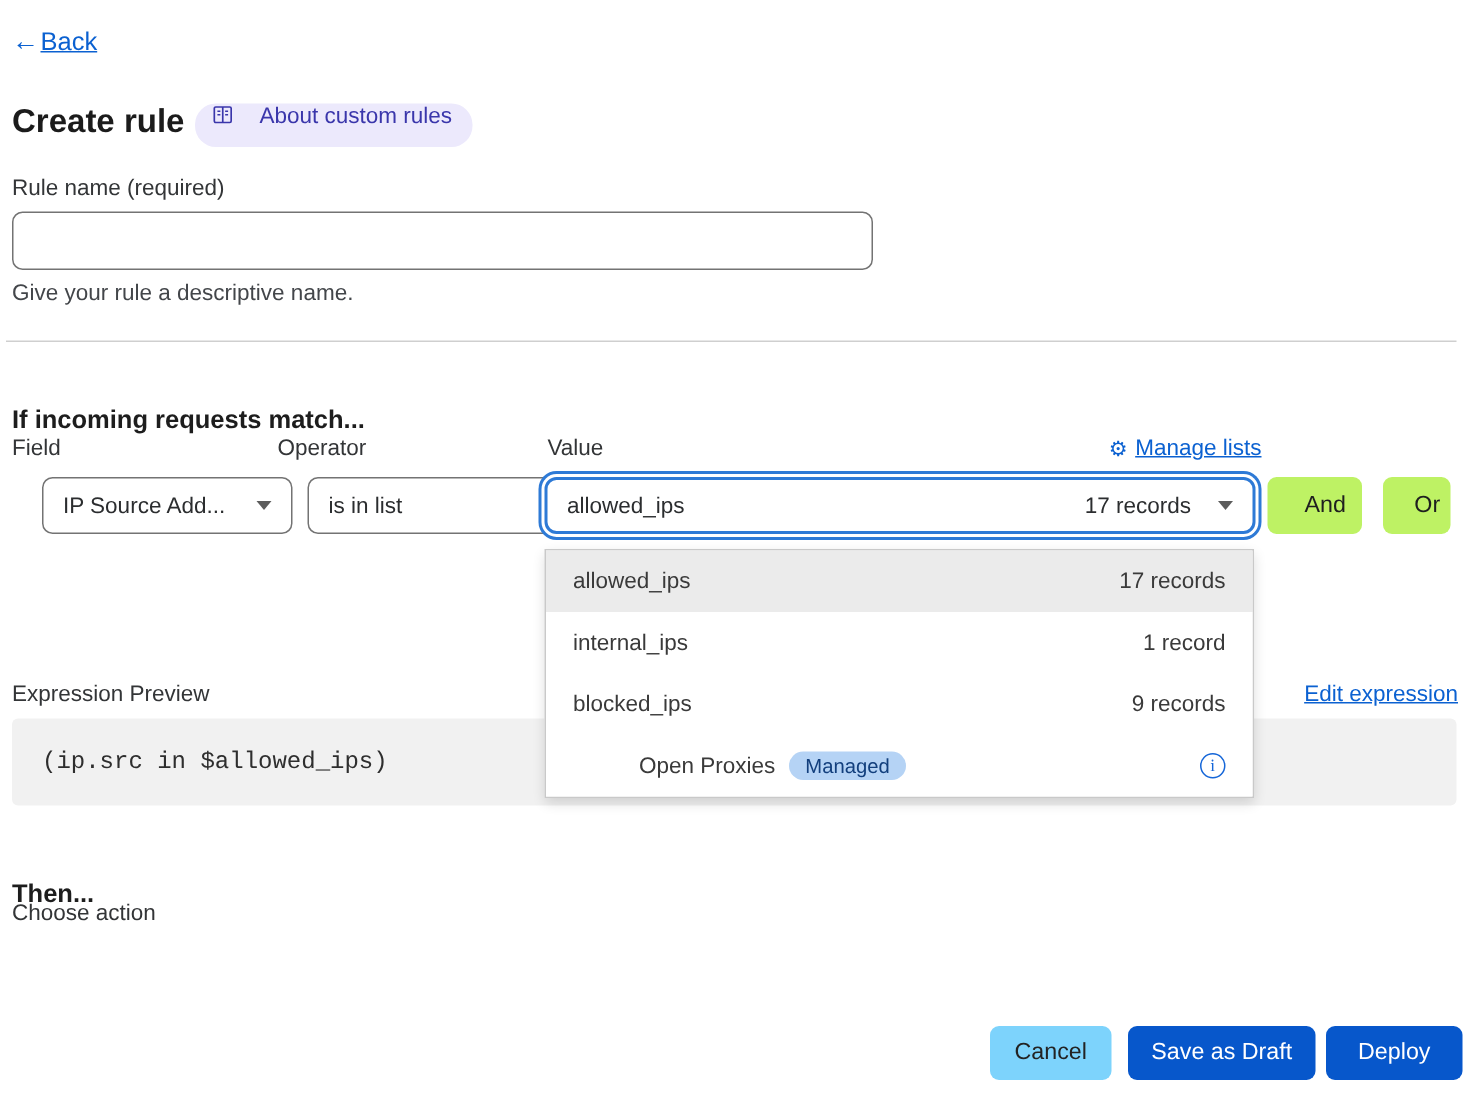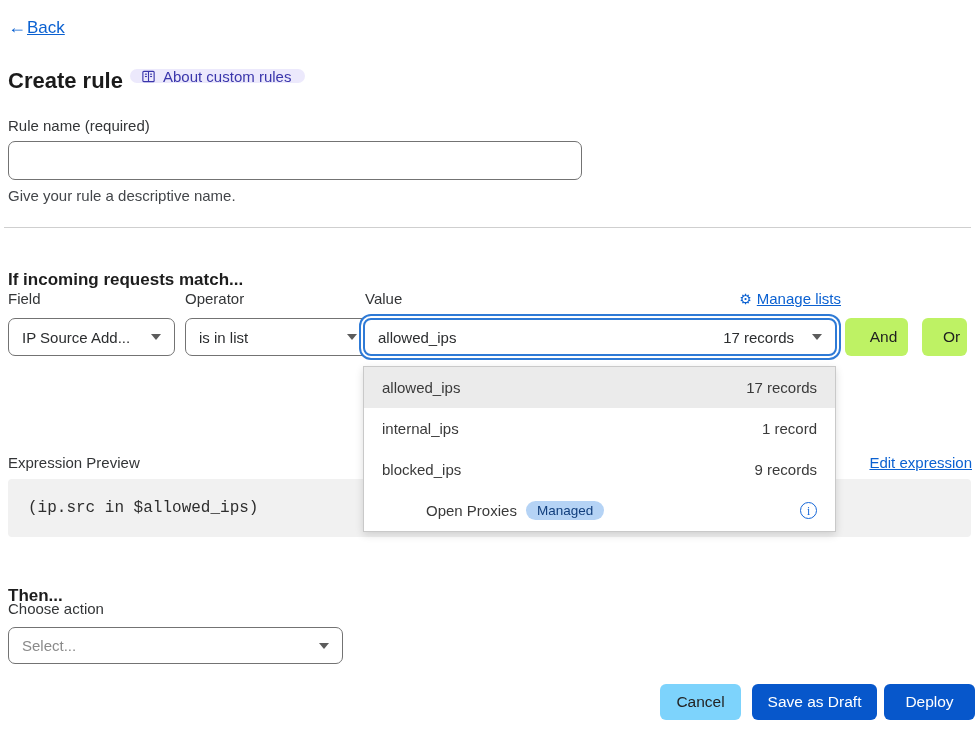--- a/index.html
+++ b/index.html
@@ -11,21 +11,21 @@
   .abs { position:absolute; }
 
   
   .back { left:8px; top:17px; font-size:17px; color:#0b61d1; display:flex; align-items:center; gap:1px; cursor:pointer; }
   .back .arrow { text-decoration:none; font-size:18px; }
   .back .back-text { text-decoration:underline; }
 
   
   .page-title { left:8px; top:68px; font-size:22px; font-weight:bold; color:#1b1b1b; }
   .about-badge {
-    left:130px; top:69px; height:14px; display:flex; align-items:center; gap:7px;
+    left:130px; top:69px; height:29px; display:flex; gap:17px;
     background:#ece9fc; color:#3a36ab; border-radius:14px; padding:0 14px 0 11px;
     font-size:15px; cursor:pointer;
   }
 
   
   .field-label { font-size:15px; color:#333537; }
   .lbl-rule-name { left:8px; top:117px; }
   .rule-name-input {
     left:8px; top:141px; width:574px; height:39px; border:1px solid #737373;
     border-radius:7px; background:#fff; font-size:15px; padding:0 12px;
@@ -42,21 +42,21 @@
   .lbl-operator { left:185px; top:290px; }
   .lbl-value { left:365px; top:290px; }
   .manage-lists { left:660px; top:290px; width:181px; display:flex; justify-content:flex-end; align-items:center; gap:5px;
     font-size:15px; color:#0b61d1; cursor:pointer; }
   .manage-lists .gear { font-size:14px; text-decoration:none; }
   .manage-lists .link-text { text-decoration:underline; }
 
   .select {
     height:38px; border:1px solid #737373; border-radius:7px; background:#fff;
     display:flex; align-items:center; justify-content:space-between;
-    padding:0 13px; font-size:15px; color:#2b2d2f; cursor:pointer;
+    padding:0 13px; font-size:15px; color:#2b2d2f; cursor:pointer;margin-left:20px;
   }
   .sel-field { left:8px; top:318px; width:167px; }
   .sel-operator { left:185px; top:318px; width:186px; }
   .caret { width:0; height:0; border-left:5px solid transparent; border-right:5px solid transparent; border-top:6px solid #5c5c5c; flex:none; margin-left:8px; }
 
   .value-combo {
     left:363px; top:318px; width:474px; height:38px; background:#fff;
     border:2px solid #2e7ad6; border-radius:8px;
     box-shadow: 0 0 0 2px #ffffff, 0 0 0 4px #2e7ad6;
     display:flex; align-items:center; justify-content:space-between;
@@ -204,22 +204,18 @@
   </div>
 
   <div class="abs field-label lbl-expression">Expression Preview</div>
   <div class="abs edit-expression">Edit expression</div>
   <div class="abs code-block">
     <span class="code-text">(ip.src in $allowed_ips)</span>
   </div>
 
   <div class="abs section-heading h-then">Then...</div>
   <div class="abs field-label lbl-action">Choose action</div>
-  <div class="abs select sel-action">
-    <span>Select...</span>
-    <span class="caret"></span>
-  </div>
 
   <button class="abs footer-btn btn-cancel">Cancel</button>
   <button class="abs footer-btn blue-btn btn-save-draft">Save as Draft</button>
   <button class="abs footer-btn blue-btn btn-deploy">Deploy</button>
 
 </div>
 
 </body></html>

